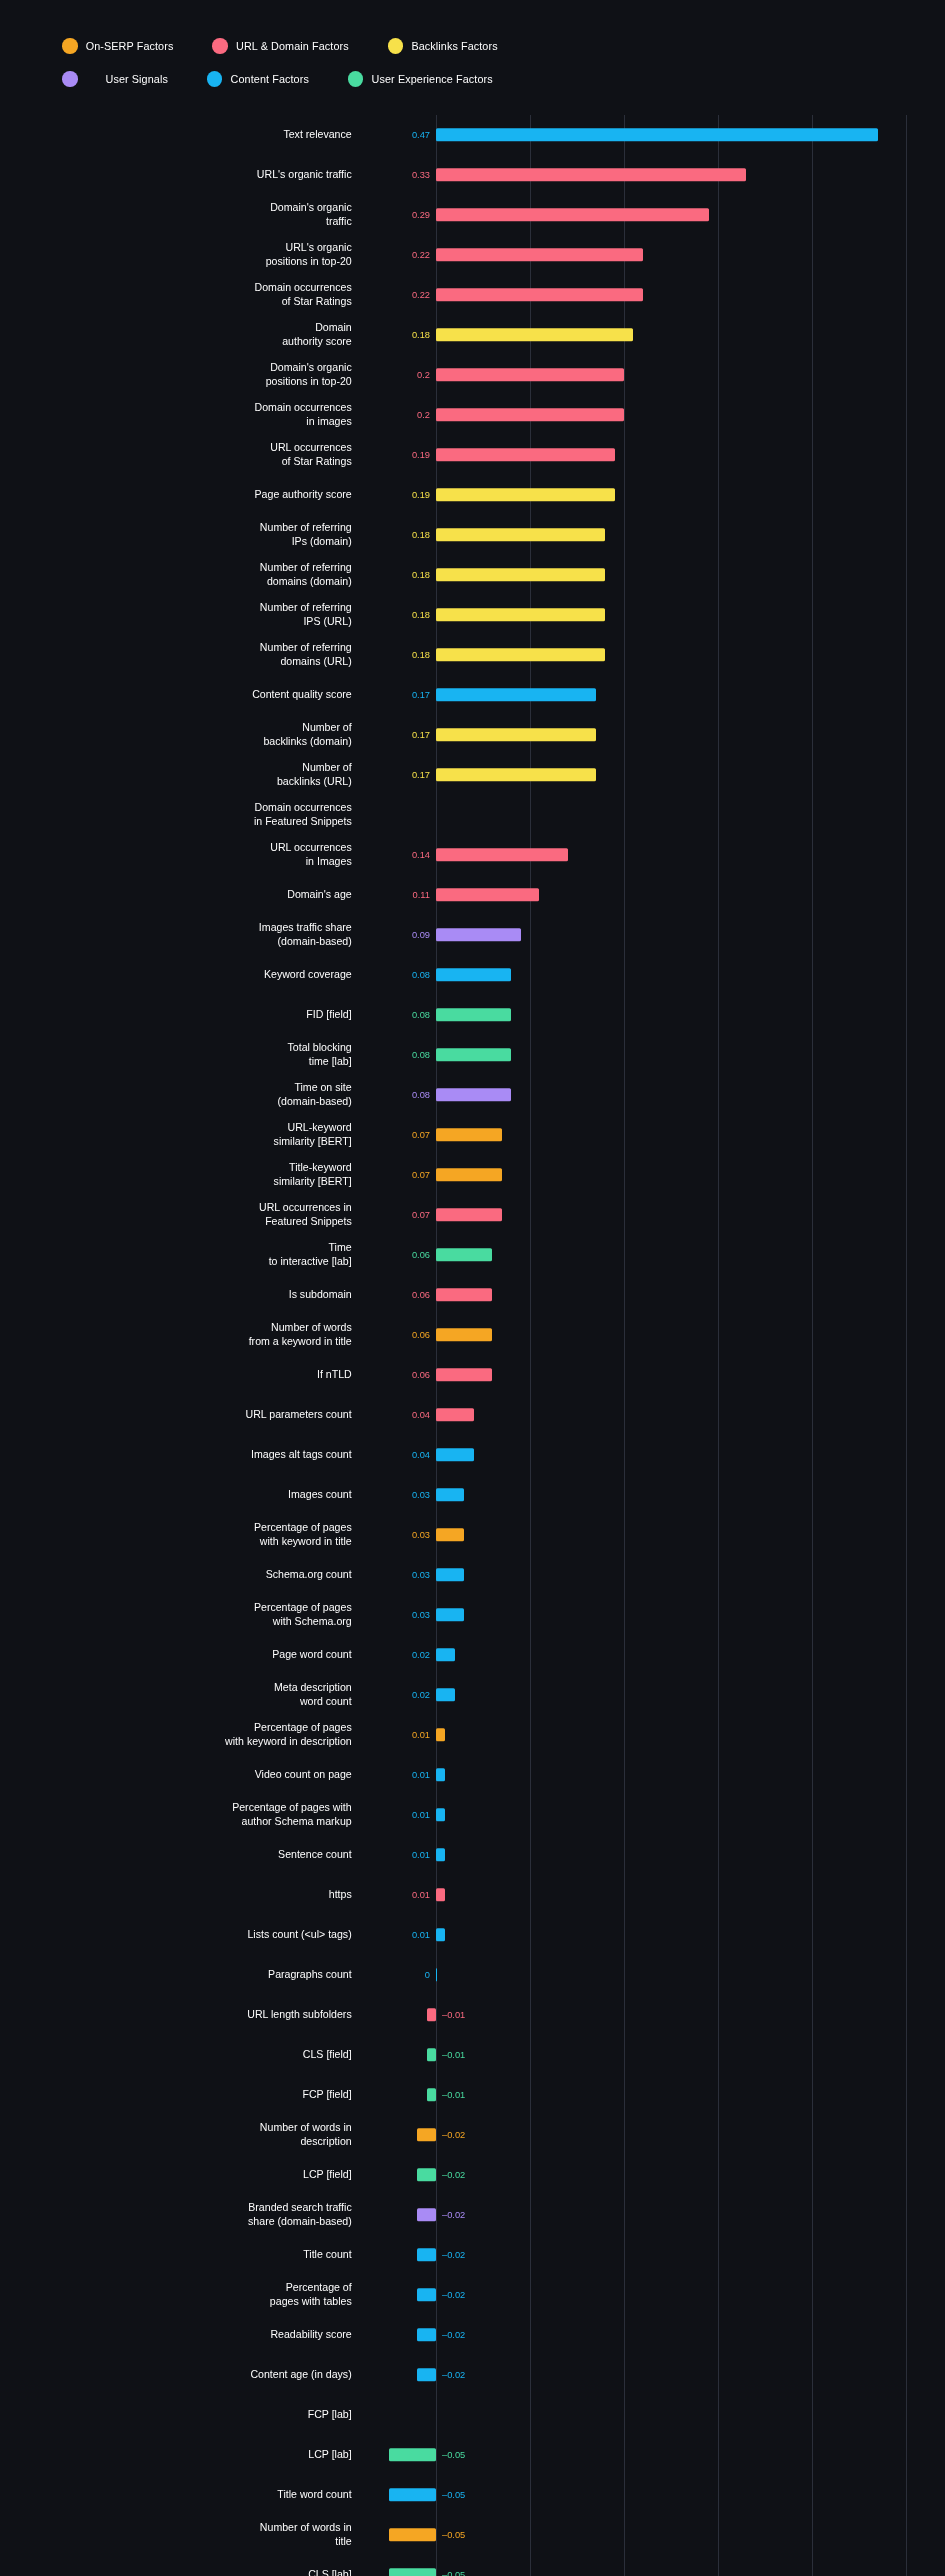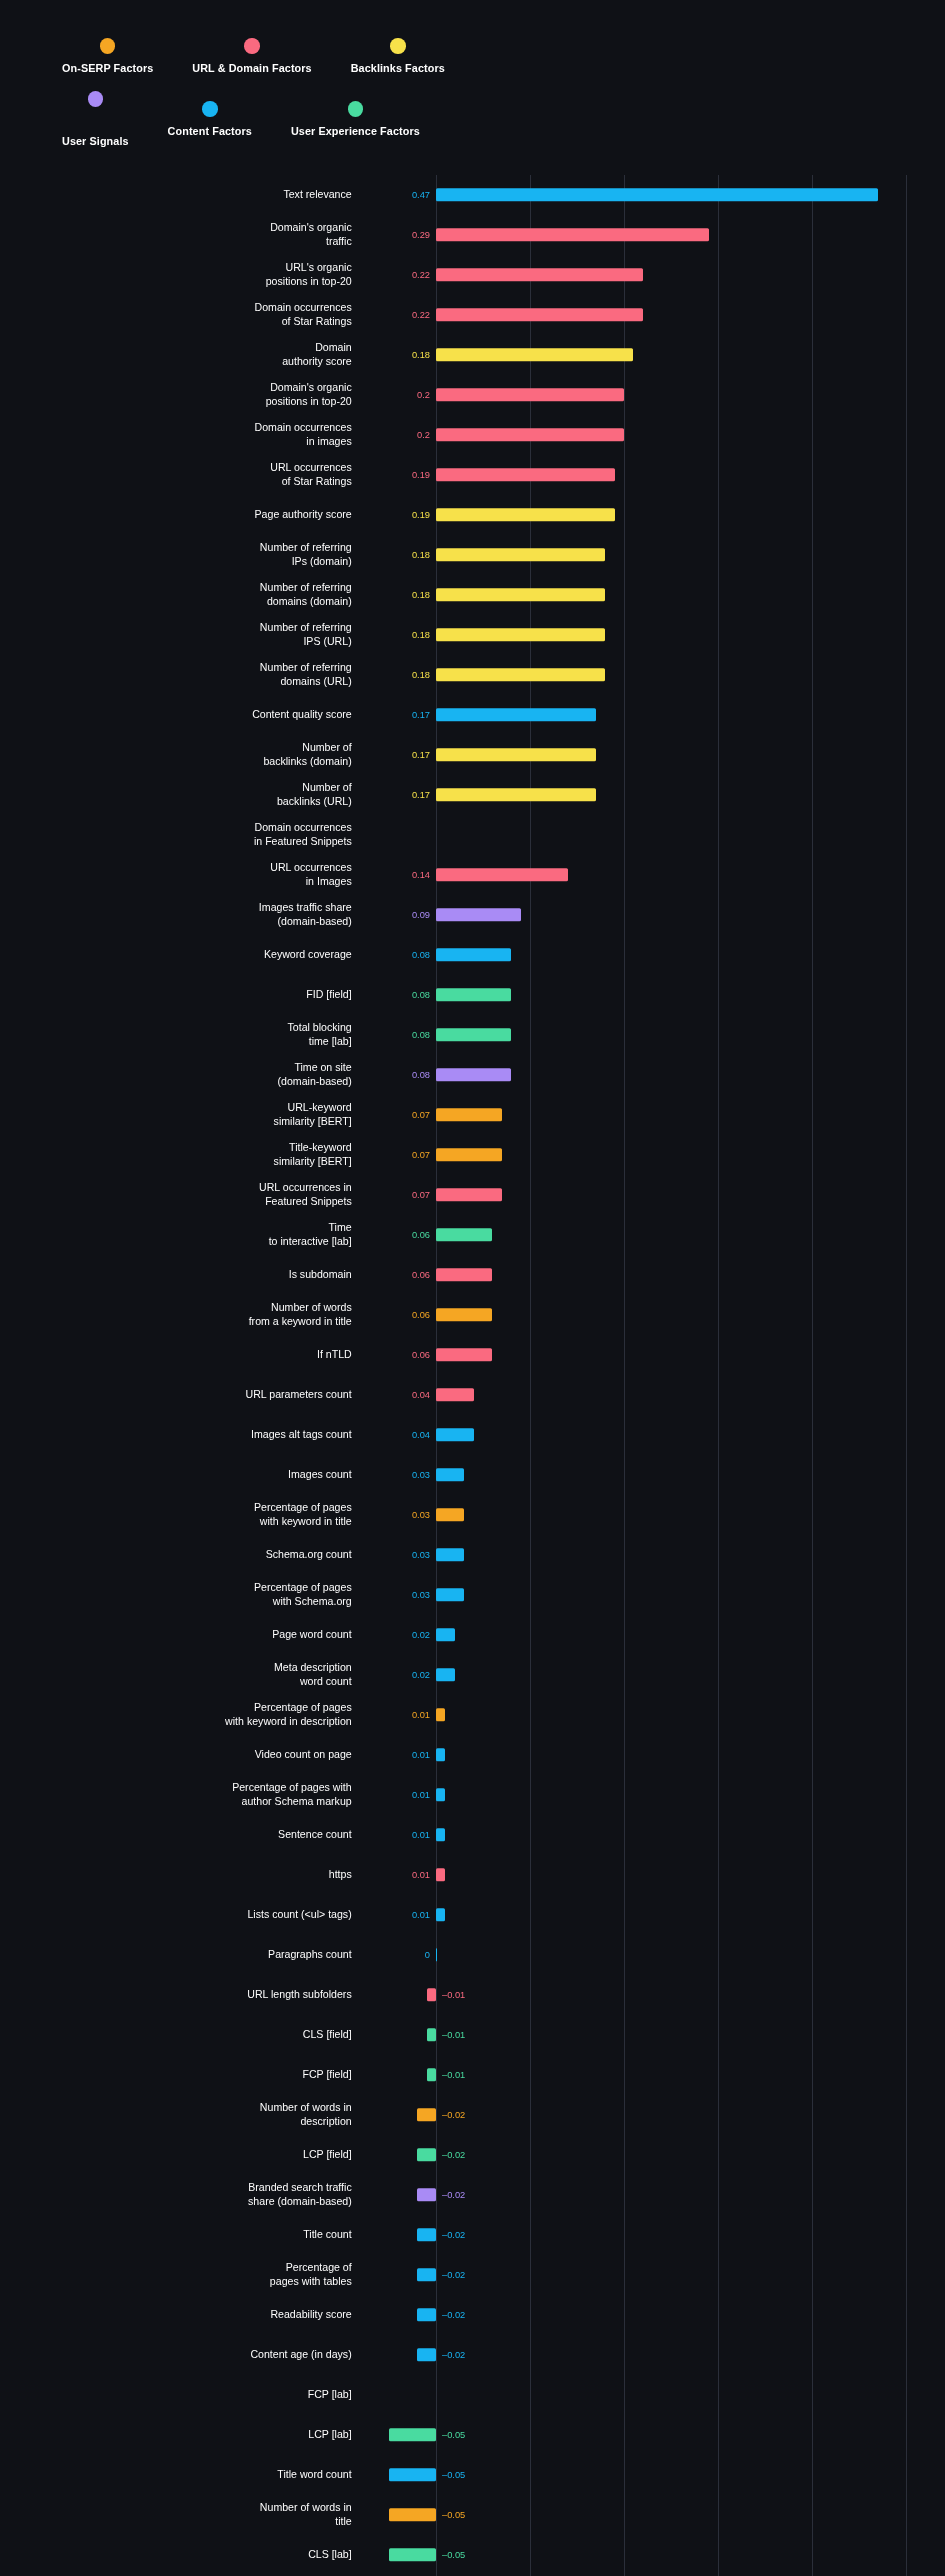--- a/index.html
+++ b/index.html
@@ -32,24 +32,23 @@
     flex-direction: column;
     gap: 17.5px;
   }
   .legend-row {
     display: flex;
     flex-direction: row;
     align-items: center;
   }
   .legend-item {
     display: flex;
-    flex-direction: column;
+    flex-direction: row;
     align-items: center;
     gap: 8.2px;
-    font-weight: bold;
   }
   .legend-dot {
     width: 15.5px;
     height: 15.5px;
     border-radius: 50%;
     flex: 0 0 auto;
   }
   .legend-label {
     font-size: 10.8px;
     color: #ffffff;
@@ -176,20 +175,27 @@
         </div>
       <div class="rows" id="rows">
           <div class="row">
             <div class="row-label">Text relevance</div>
             <div class="bar-area">
               <div class="bar" style="background: rgb(24, 180, 242); left: 75px; width: 442px;"></div>
               <div class="value" style="color: rgb(24, 180, 242); left: 69px; transform: translate(-100%, -50%);">0.47</div>
             </div>
           </div>
           <div class="row">
+            <div class="row-label">URL's organic traffic</div>
+            <div class="bar-area">
+              <div class="bar" style="background: rgb(250, 106, 128); left: 75px; width: 310px;"></div>
+              <div class="value" style="color: rgb(250, 106, 128); left: 69px; transform: translate(-100%, -50%);">0.33</div>
+            </div>
+          </div>
+          <div class="row">
             <div class="row-label">Domain's organic
 traffic</div>
             <div class="bar-area">
               <div class="bar" style="background: rgb(250, 106, 128); left: 75px; width: 273px;"></div>
               <div class="value" style="color: rgb(250, 106, 128); left: 69px; transform: translate(-100%, -50%);">0.29</div>
             </div>
           </div>
           <div class="row">
             <div class="row-label">URL's organic
 positions in top-20</div>
@@ -303,20 +309,27 @@
           <div class="row">
             <div class="row-label">Domain occurrences
 in Featured Snippets</div>
           </div>
           <div class="row">
             <div class="row-label">URL occurrences
 in Images</div>
             <div class="bar-area">
               <div class="bar" style="background: rgb(250, 106, 128); left: 75px; width: 132px;"></div>
               <div class="value" style="color: rgb(250, 106, 128); left: 69px; transform: translate(-100%, -50%);">0.14</div>
+            </div>
+          </div>
+          <div class="row">
+            <div class="row-label">Domain's age</div>
+            <div class="bar-area">
+              <div class="bar" style="background: rgb(250, 106, 128); left: 75px; width: 103px;"></div>
+              <div class="value" style="color: rgb(250, 106, 128); left: 69px; transform: translate(-100%, -50%);">0.11</div>
             </div>
           </div>
           <div class="row">
             <div class="row-label">Images traffic share
 (domain-based)</div>
             <div class="bar-area">
               <div class="bar" style="background: rgb(169, 139, 245); left: 75px; width: 85px;"></div>
               <div class="value" style="color: rgb(169, 139, 245); left: 69px; transform: translate(-100%, -50%);">0.09</div>
             </div>
           </div>

